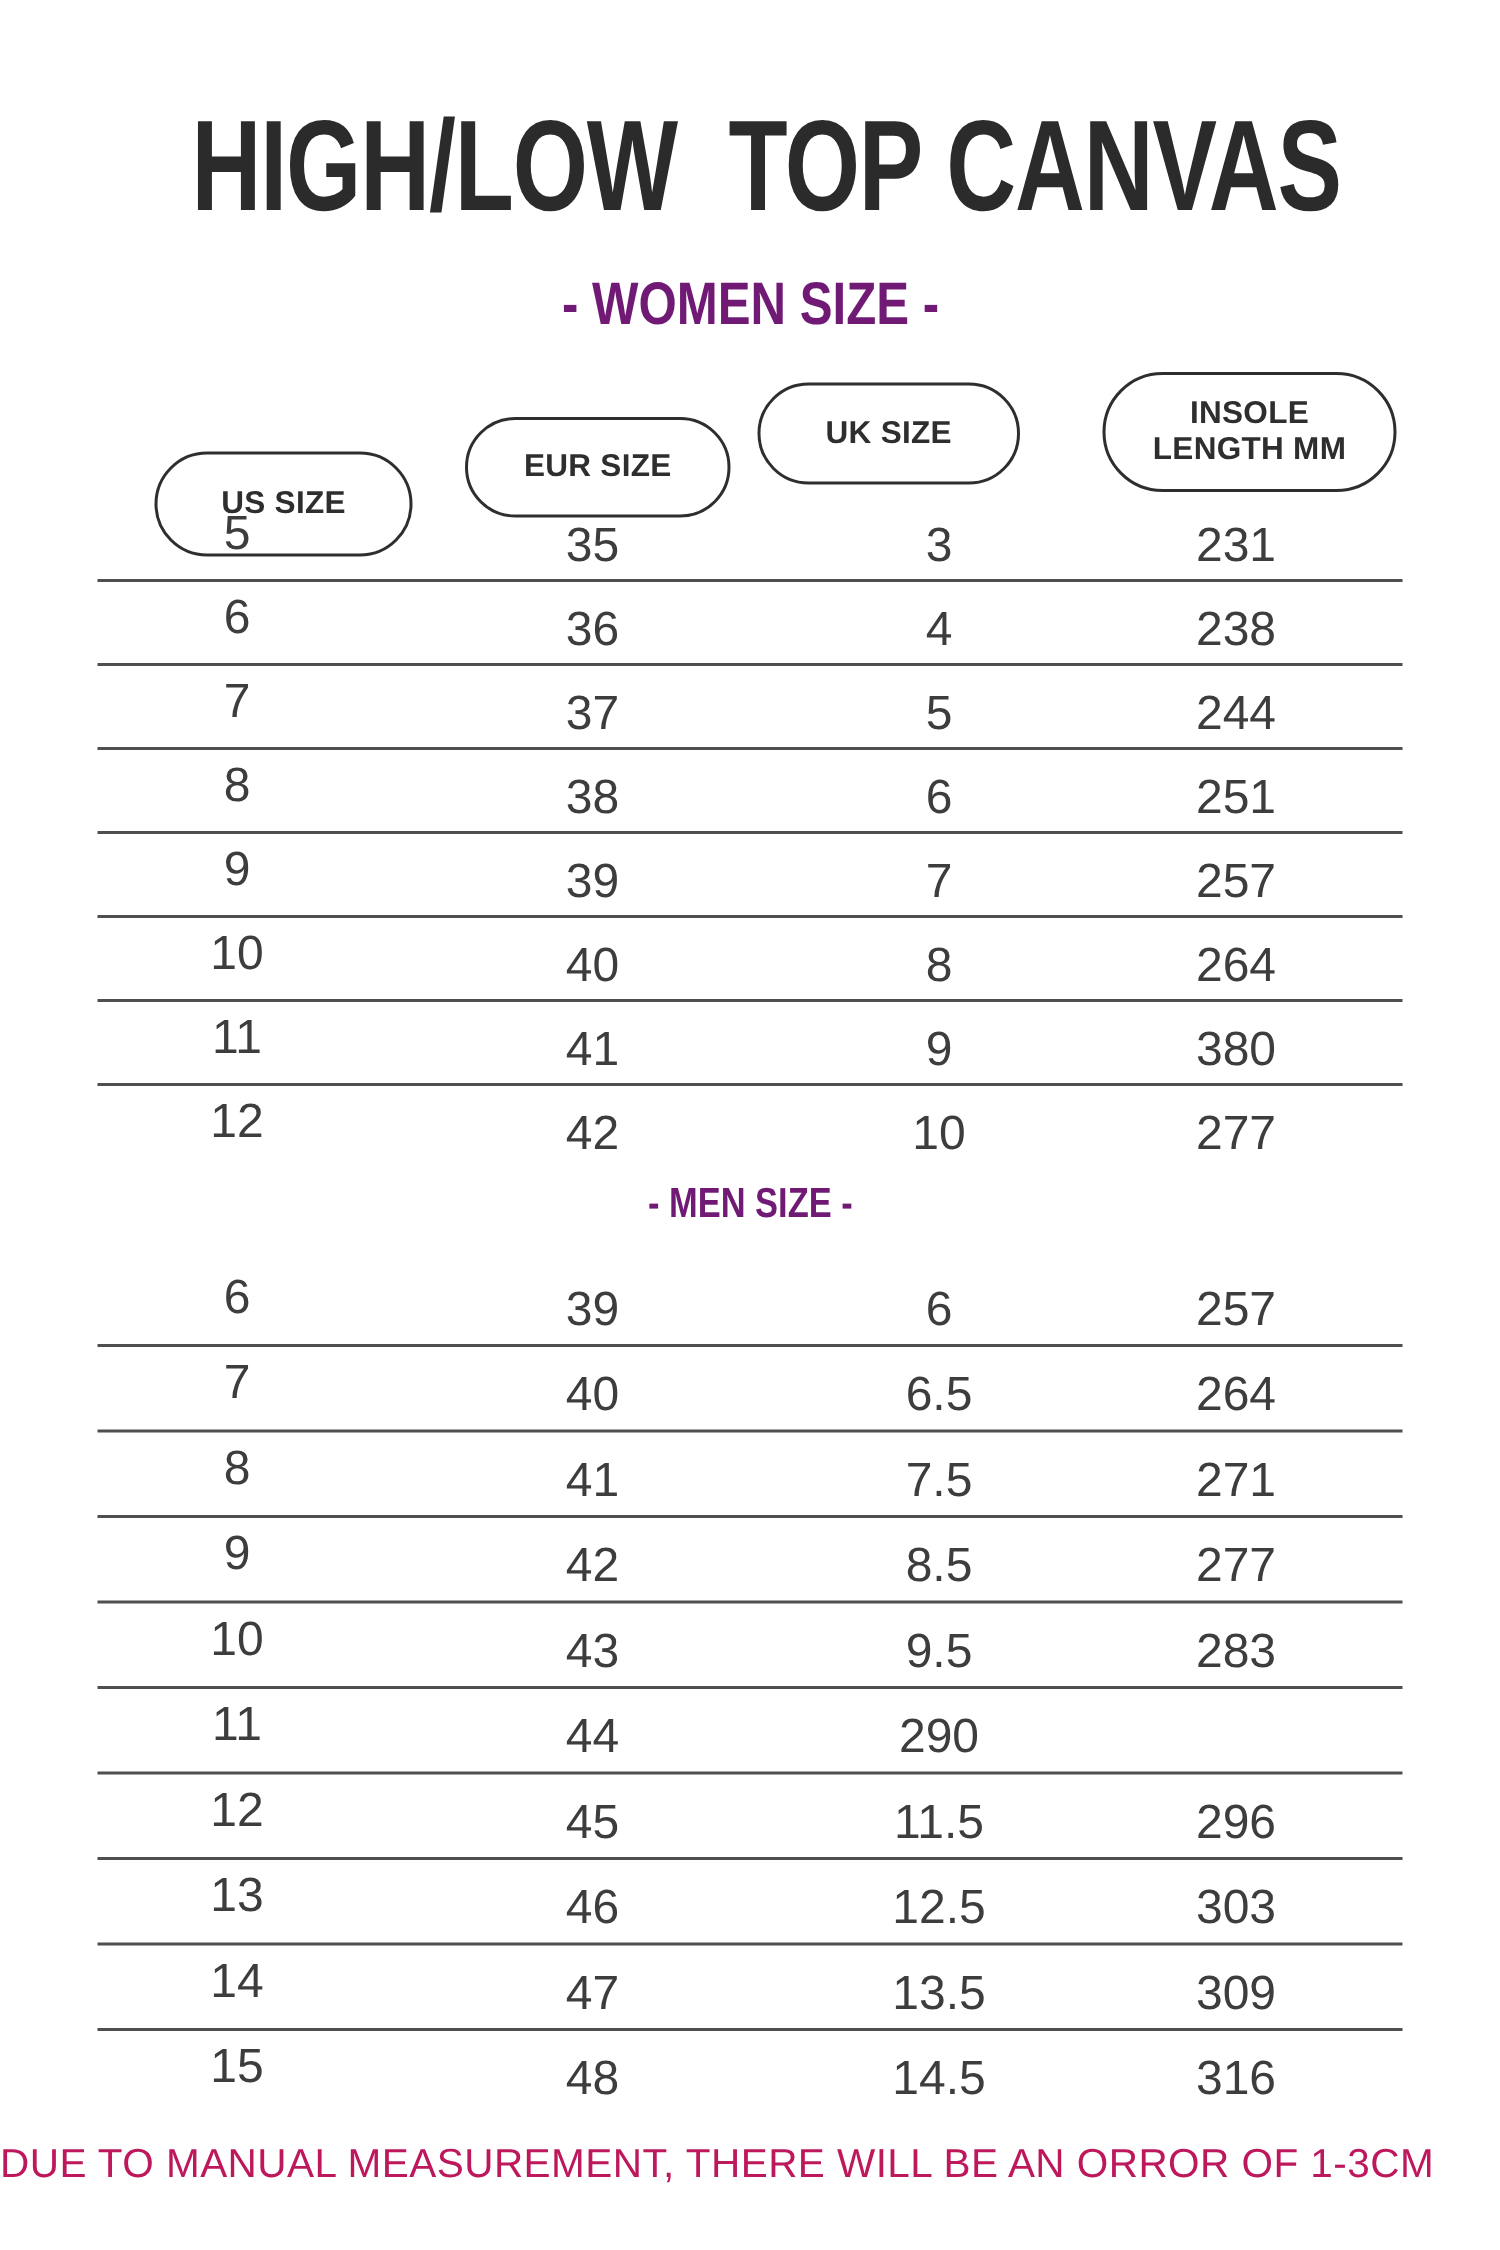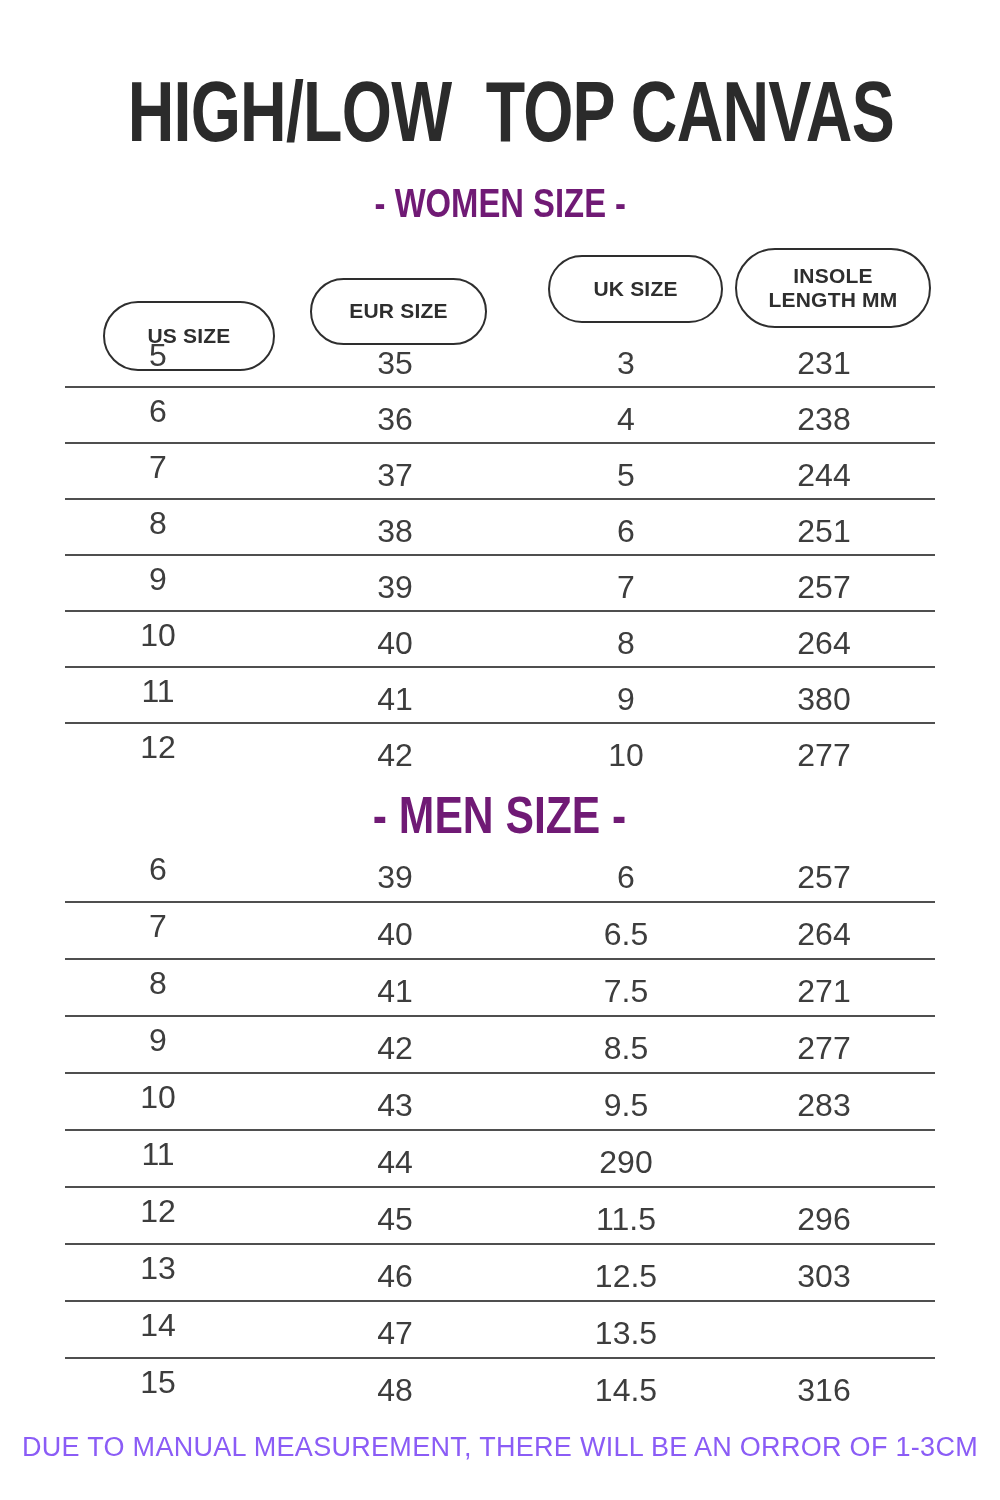--- a/index.html
+++ b/index.html
@@ -26,21 +26,21 @@
     letter-spacing: -1px;
   }
 
   .section-heading {
     text-align: center;
     font-weight: 700;
     color: #701a75;
     line-height: 1.15;
   }
   .section-heading.women { margin: 26px 0 0 0; font-size: 40px; }
-  .section-heading.men   { margin: 8px 0 0 0;  font-size: 52px; }
+  .section-heading.men   { margin: 8px 0 23px 0;  font-size: 28px; }
   .scale-head {
     display: inline-block;
     transform: scaleX(0.82);
     transform-origin: 50% 50%;
     white-space: pre;
   }
 
   .header-pills { position: relative; height: 86px; margin: 20px 65px 0 65px; }
   .pill {
     position: absolute;
@@ -53,21 +53,21 @@
     justify-content: center;
     text-align: center;
     font-size: 21px;
     font-weight: 700;
     color: #2e2e2e;
     line-height: 1.15;
     letter-spacing: 0.2px;
   }
   .pill-us     { left: 38px;  top: 7px;  width: 172px; height: 70px; margin-top: 48px; }
   .pill-eur    { left: 245px; top: 12px; width: 177px; height: 67px; margin-top: 20px; }
-  .pill-uk     { left: 483px; top: 9px;  width: 175px; height: 68px; }
+  .pill-uk     { left: 440px; top: 9px;  width: 175px; height: 68px; }
   .pill-insole { left: 670px; top: 2px;  width: 196px; height: 80px; }
   .pill-insole .pill-label { max-width: 152px; }
 
   .table { margin: 0 65px; }
   .trow {
     display: grid;
     grid-template-columns: 186px 288px 174px 222px;
     align-items: center;
     border-bottom: 2px solid #4f4f4f;
   }
@@ -80,23 +80,23 @@
     font-size: 32px;
     font-weight: 400;
     color: #3d3d3d;
     position: relative;
     top: 4px;
   }
   .tcell.c0 { top: -4px; }
 
   .footer-note {
     margin-top: 18px;
-    text-align: center;
+    text-align: left;
     font-size: 27px;
-    color: #8b5cf6;
+    color: #be185d;
     letter-spacing: 0.3px;
   }
 </style>
 </head>
 <body>
 
 <div class="page">
 
   <h1 class="title"><span class="scale-title">HIGH/LOW  TOP CANVAS</span></h1>
 
@@ -215,20 +215,21 @@
       <div class="trow">
         <span class="tcell c0">13</span>
         <span class="tcell c1">46</span>
         <span class="tcell c2">12.5</span>
         <span class="tcell c3">303</span>
       </div>
       <div class="trow">
         <span class="tcell c0">14</span>
         <span class="tcell c1">47</span>
         <span class="tcell c2">13.5</span>
+        <span class="tcell c3">309</span>
       </div>
       <div class="trow">
         <span class="tcell c0">15</span>
         <span class="tcell c1">48</span>
         <span class="tcell c2">14.5</span>
         <span class="tcell c3">316</span>
       </div>
     </div>
 
   <div class="footer-note">DUE TO MANUAL MEASUREMENT, THERE WILL BE AN ORROR OF 1-3CM</div>

